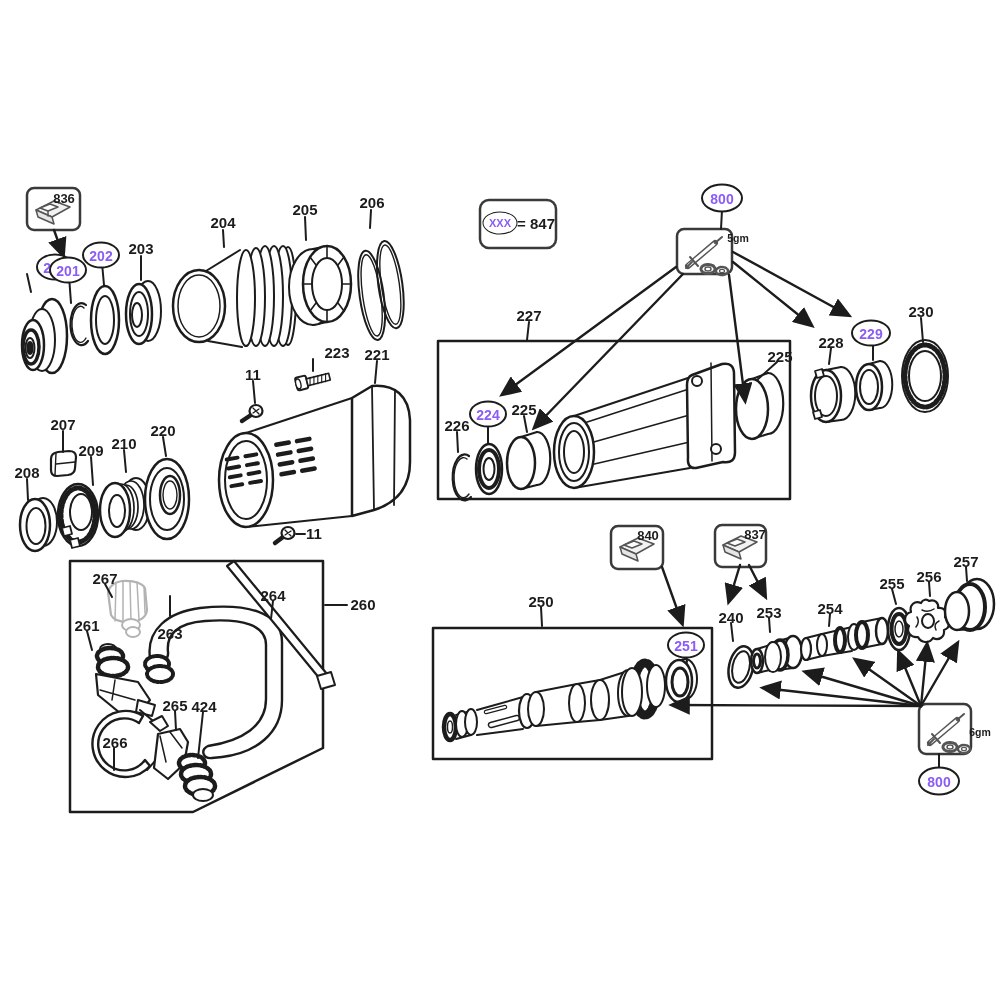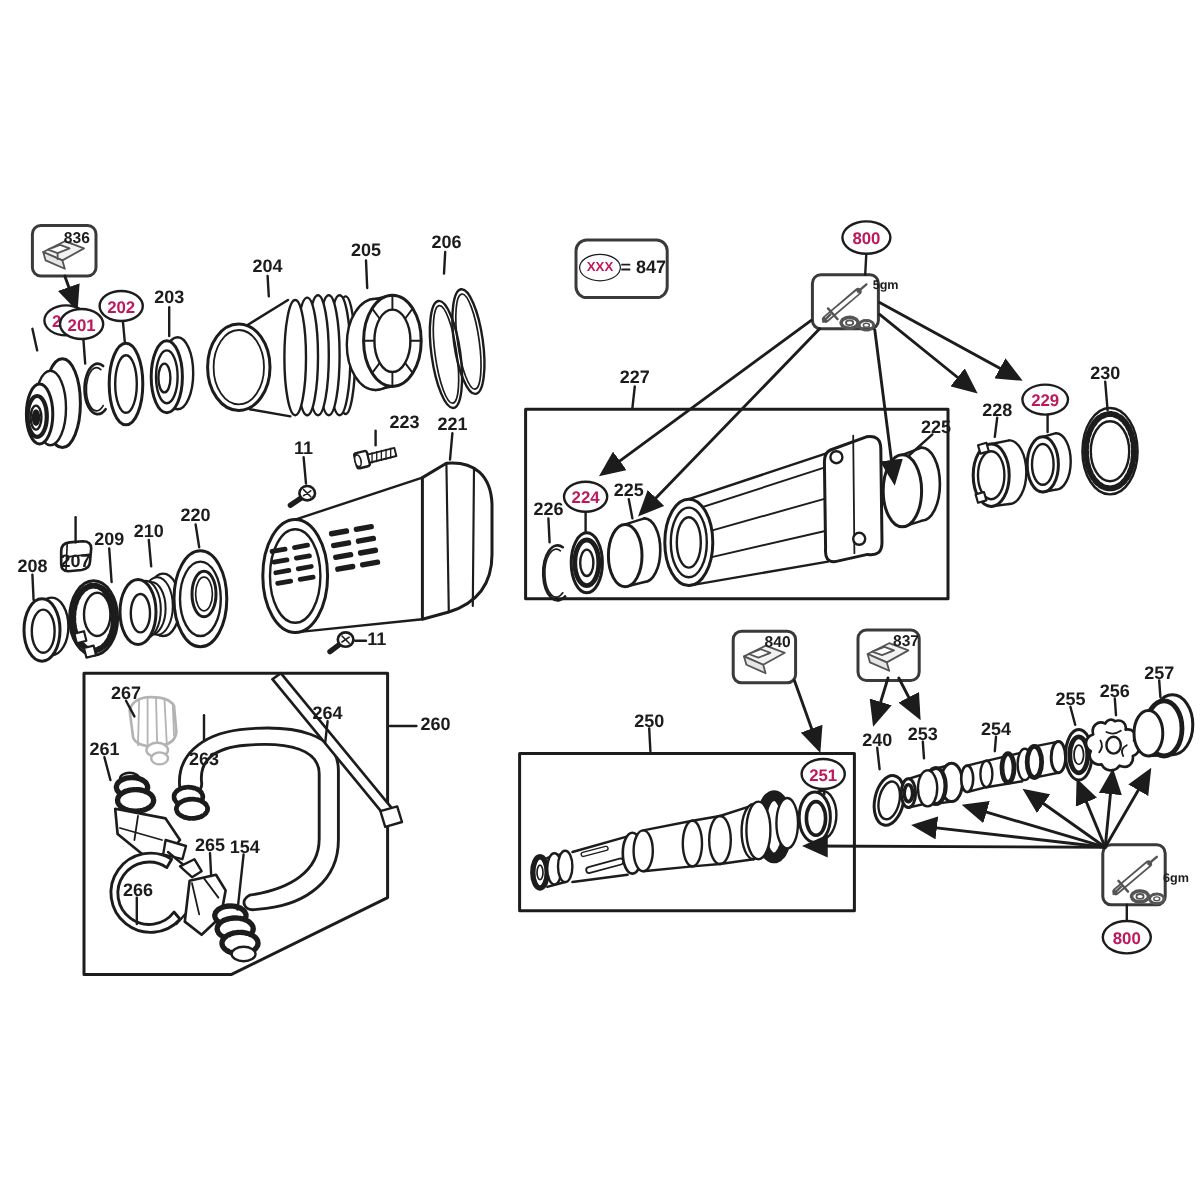--- a/index.html
+++ b/index.html
@@ -5,21 +5,21 @@
   html,body{margin:0;padding:0;background:#fff;}
   .stage{position:relative;width:1000px;height:1000px;background:#ffffff;overflow:hidden;
          font-family:"Liberation Sans", sans-serif;color:#1c1c1c;}
   .art{position:absolute;left:0;top:0;}
   .lab{position:absolute;transform:translate(-50%,-50%);font-weight:bold;font-size:15px;
        color:#1c1c1c;white-space:nowrap;line-height:1;}
   .lab.small{font-size:13px;}
   .lab.tiny{font-size:10.5px;margin-left:48px;}
   .bub{position:absolute;transform:translate(-50%,-50%);border:2px solid #1c1c1c;border-radius:50%;
        background:#fff;display:flex;align-items:center;justify-content:center;font-weight:bold;
-       font-size:14px;color:#be185d;line-height:1;}
+       font-size:14px;color:#8b5cf6;line-height:1;}
   .bub.big{font-size:14px;}
   .bub.thin{border-width:1.5px;font-size:11px;}
 </style>
 </head>
 <body>
 
 <div class="stage">
 
 <svg class="art" width="1000" height="1000" viewBox="0 0 1000 1000">
   <defs>
@@ -477,21 +477,21 @@
 <div class="lab small" style="left:64px;top:198px;">836</div>
 <div class="lab small" style="left:648px;top:535px;">840</div>
 <div class="lab small" style="left:755px;top:534px;">837</div>
 <div class="lab tiny" style="left:690px;top:238px;">5gm</div>
 <div class="lab tiny" style="left:932px;top:732px;">6gm</div>
 
 <div class="lab" style="left:141px;top:248px;">203</div>
 <div class="lab" style="left:223px;top:222px;">204</div>
 <div class="lab" style="left:305px;top:209px;">205</div>
 <div class="lab" style="left:372px;top:202px;">206</div>
-<div class="lab" style="left:63px;top:424px;margin-top:44px;">207</div>
+<div class="lab" style="left:63px;top:424px;">207</div>
 <div class="lab" style="left:27px;top:472px;">208</div>
 <div class="lab" style="left:91px;top:450px;">209</div>
 <div class="lab" style="left:124px;top:443px;">210</div>
 <div class="lab" style="left:163px;top:430px;">220</div>
 <div class="lab" style="left:377px;top:354px;">221</div>
 <div class="lab" style="left:313px;top:352px;margin-left:24px;">223</div>
 <div class="lab" style="left:253px;top:374px;">11</div>
 <div class="lab" style="left:314px;top:533px;">11</div>
 <div class="lab" style="left:529px;top:315px;">227</div>
 <div class="lab" style="left:457px;top:425px;">226</div>
@@ -501,20 +501,20 @@
 <div class="lab" style="left:921px;top:311px;">230</div>
 <div class="lab" style="left:731px;top:617px;">240</div>
 <div class="lab" style="left:541px;top:601px;">250</div>
 <div class="lab" style="left:769px;top:612px;">253</div>
 <div class="lab" style="left:830px;top:608px;">254</div>
 <div class="lab" style="left:892px;top:583px;">255</div>
 <div class="lab" style="left:929px;top:576px;">256</div>
 <div class="lab" style="left:966px;top:561px;">257</div>
 <div class="lab" style="left:363px;top:604px;">260</div>
 <div class="lab" style="left:87px;top:625px;">261</div>
-<div class="lab" style="left:204px;top:706px;">154</div>
+<div class="lab" style="left:204px;top:706px;">424</div>
 <div class="lab" style="left:170px;top:590px;margin-top:43px;">263</div>
 <div class="lab" style="left:273px;top:595px;">264</div>
 <div class="lab" style="left:175px;top:705px;">265</div>
 <div class="lab" style="left:115px;top:742px;">266</div>
 <div class="lab" style="left:105px;top:578px;">267</div>
 
 </div>
 
 </body></html>

